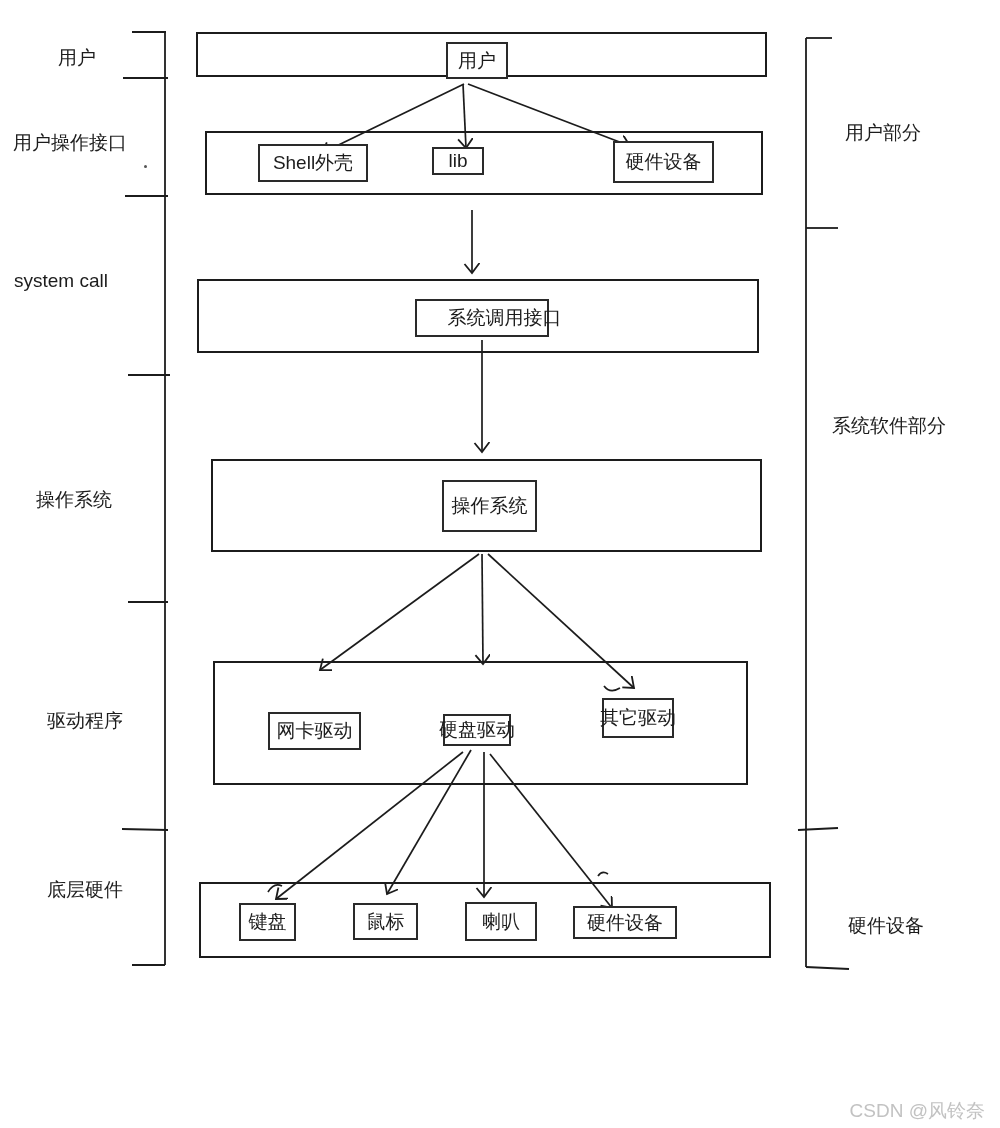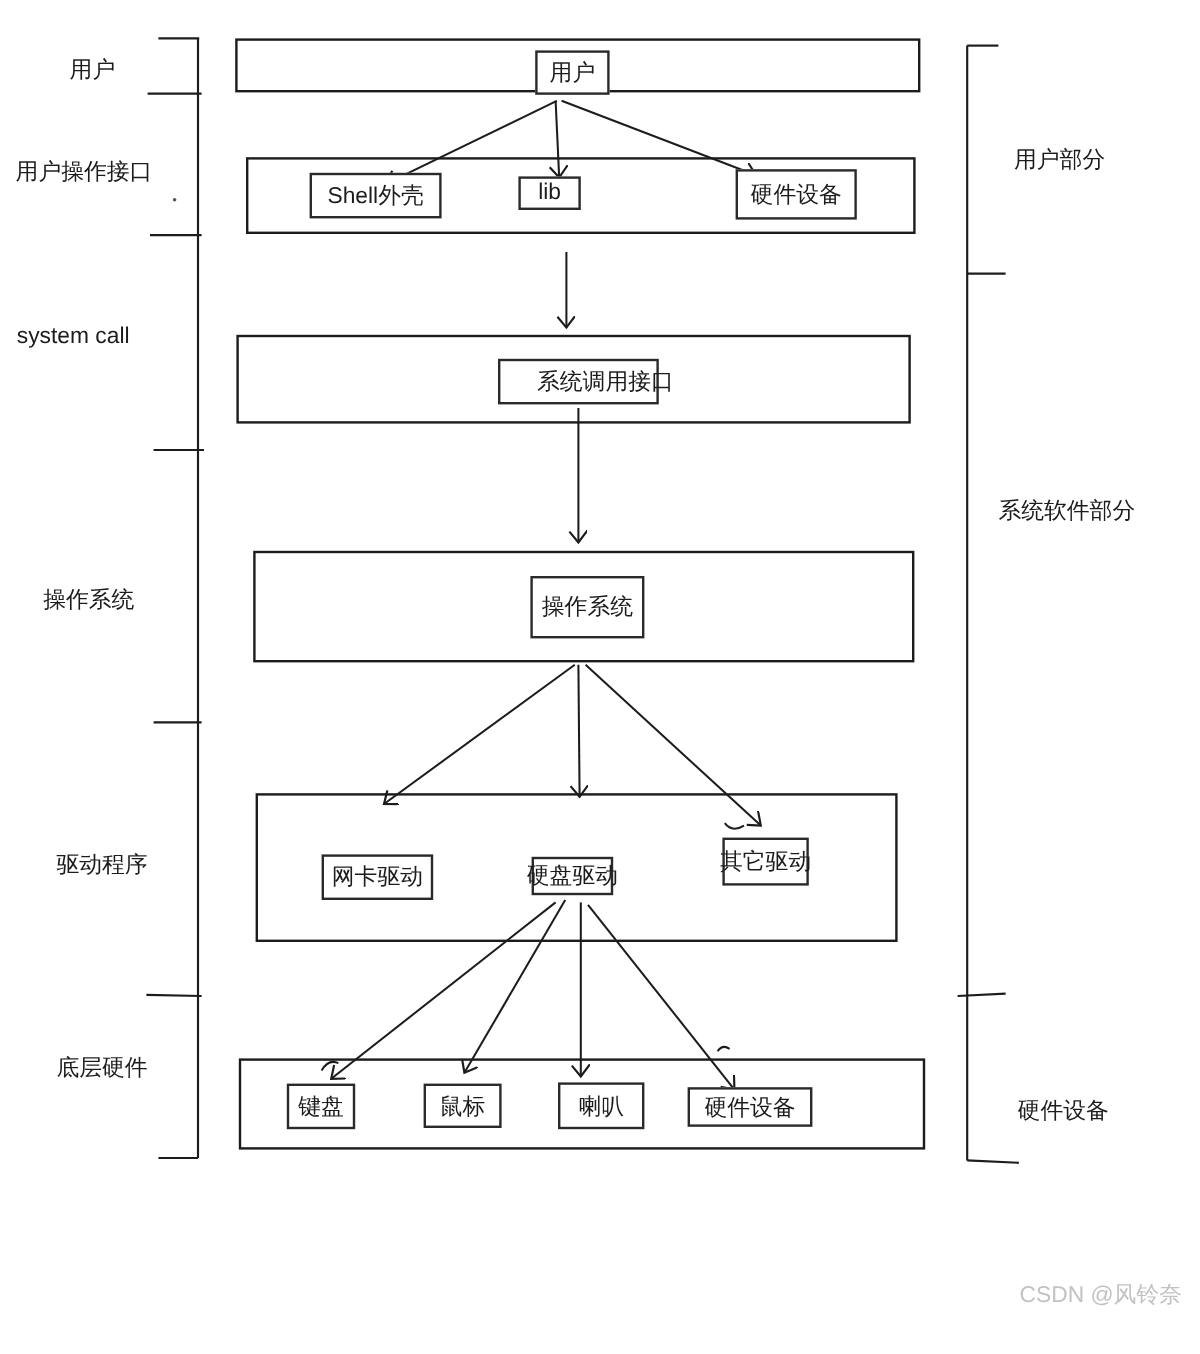--- a/index.html
+++ b/index.html
@@ -137,15 +137,15 @@
   <div class="node-box" style="left:268px;top:712px;width:93px;height:38px;text-align:right;">网卡驱动</div>
   <div class="node-box" style="left:443px;top:714px;width:68px;height:32px;">硬盘驱动</div>
   <div class="node-box" style="left:602px;top:698px;width:72px;height:40px;">其它驱动</div>
 
   <div class="outer-box" style="left:199px;top:882px;width:572px;height:76px;"></div>
   <div class="node-box" style="left:239px;top:903px;width:57px;height:38px;">键盘</div>
   <div class="node-box" style="left:353px;top:903px;width:65px;height:37px;">鼠标</div>
   <div class="node-box" style="left:465px;top:902px;width:72px;height:39px;">喇叭</div>
   <div class="node-box" style="left:573px;top:906px;width:104px;height:33px;">硬件设备</div>
 
-  <div class="watermark" style="right:15px;top:1066px;text-align:center;">CSDN @风铃奈</div>
+  <div class="watermark" style="right:15px;top:1098px;text-align:center;">CSDN @风铃奈</div>
 
 </div>
 
 </body></html>

